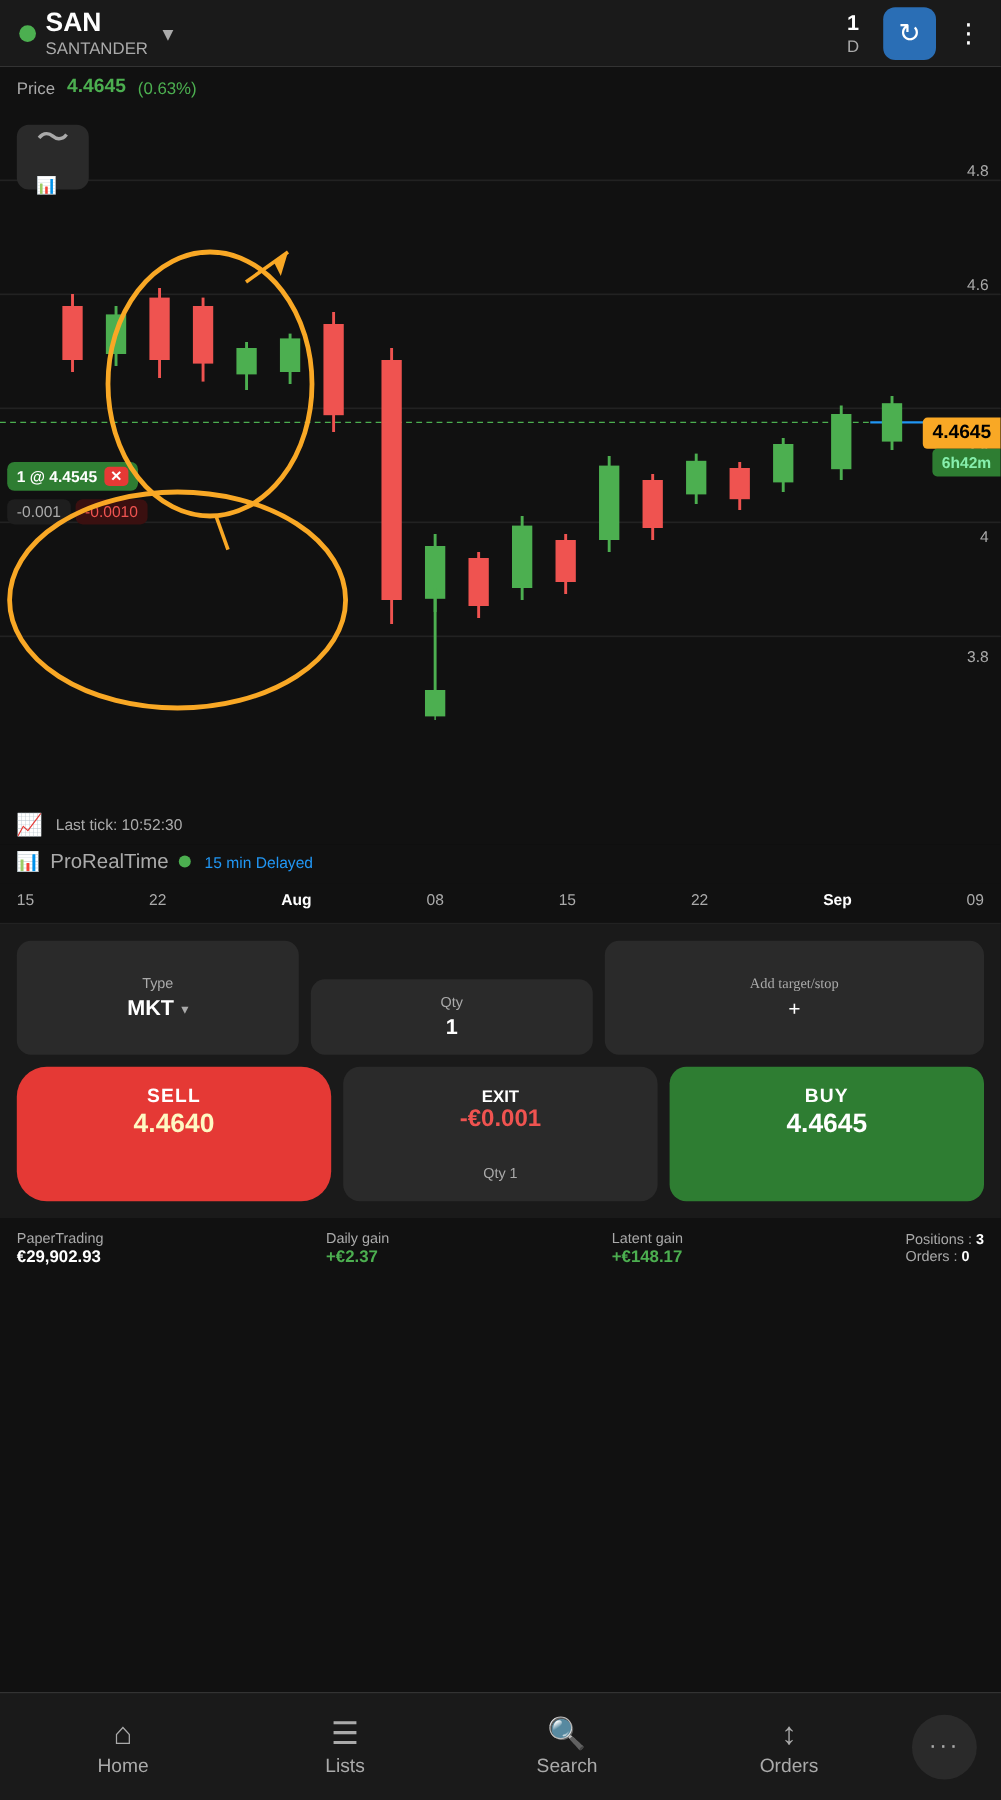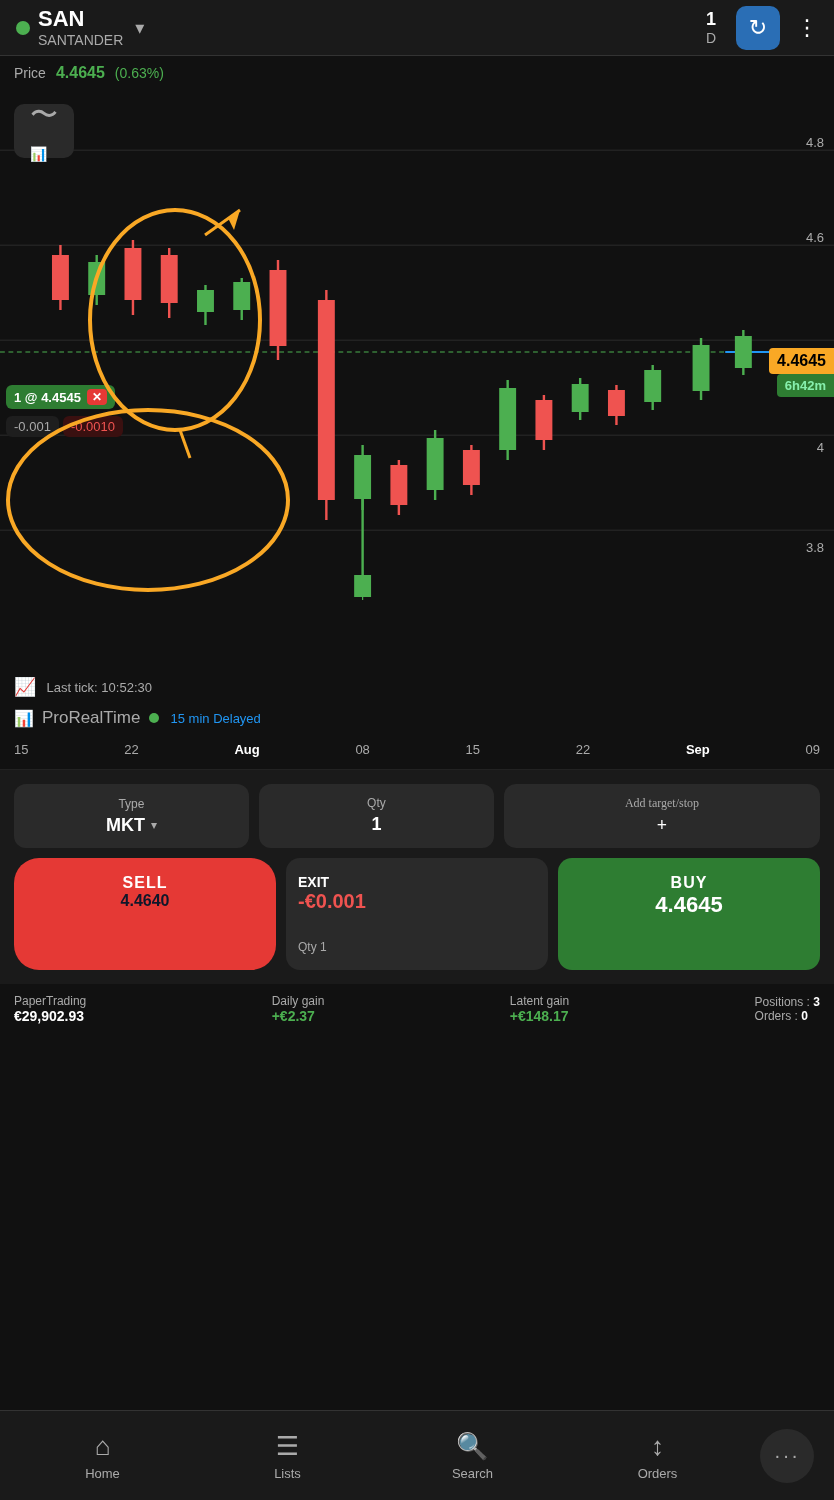--- a/index.html
+++ b/index.html
@@ -293,20 +293,21 @@
 
     .type-box {
       flex: 1;
       display: flex;
       flex-direction: column;
       align-items: center;
       justify-content: center;
     }
     .qty-box {
       flex: 1;
+      margin-top: 32px;
     }
     .target-box {
       flex: 1.4;
       display: flex;
       flex-direction: column;
       align-items: center;
       justify-content: center;
       font-family: Liberation Serif, serif;
     }
 
@@ -326,32 +327,33 @@
       cursor: pointer;
       border: none;
     }
     .sell-btn-label {
       font-size: 16px;
       font-weight: 800;
       color: #fff;
       letter-spacing: 1px;
     }
     .sell-btn-price {
-      font-size: 16px;
+      font-size: 22px;
       font-weight: 800;
-      color: #0f172a;
+      color: #fef9c3;
     }
 
     .exit-btn {
       flex: 1;
       background: #2a2a2a;
       border-radius: 14px;
       padding: 16px 12px;
       display: flex;
       flex-direction: column;
+      align-items: center;
       cursor: pointer;
     }
     .exit-label {
       font-size: 14px;
       font-weight: 700;
       color: #fff;
     }
     .exit-pnl {
       font-size: 20px;
       font-weight: 700;
@@ -433,21 +435,21 @@
       justify-content: center;
       gap: 4px;
       cursor: pointer;
       padding: 8px 0;
     }
     .nav-icon {
       font-size: 26px;
       color: #aaa;
     }
     .nav-label {
-      font-size: 13px;
+      font-size: 16px;
       color: #aaa;
     }
     .nav-more {
       width: 54px;
       height: 54px;
       background: #2a2a2a;
       border-radius: 50%;
       display: flex;
       align-items: center;
       justify-content: center;

